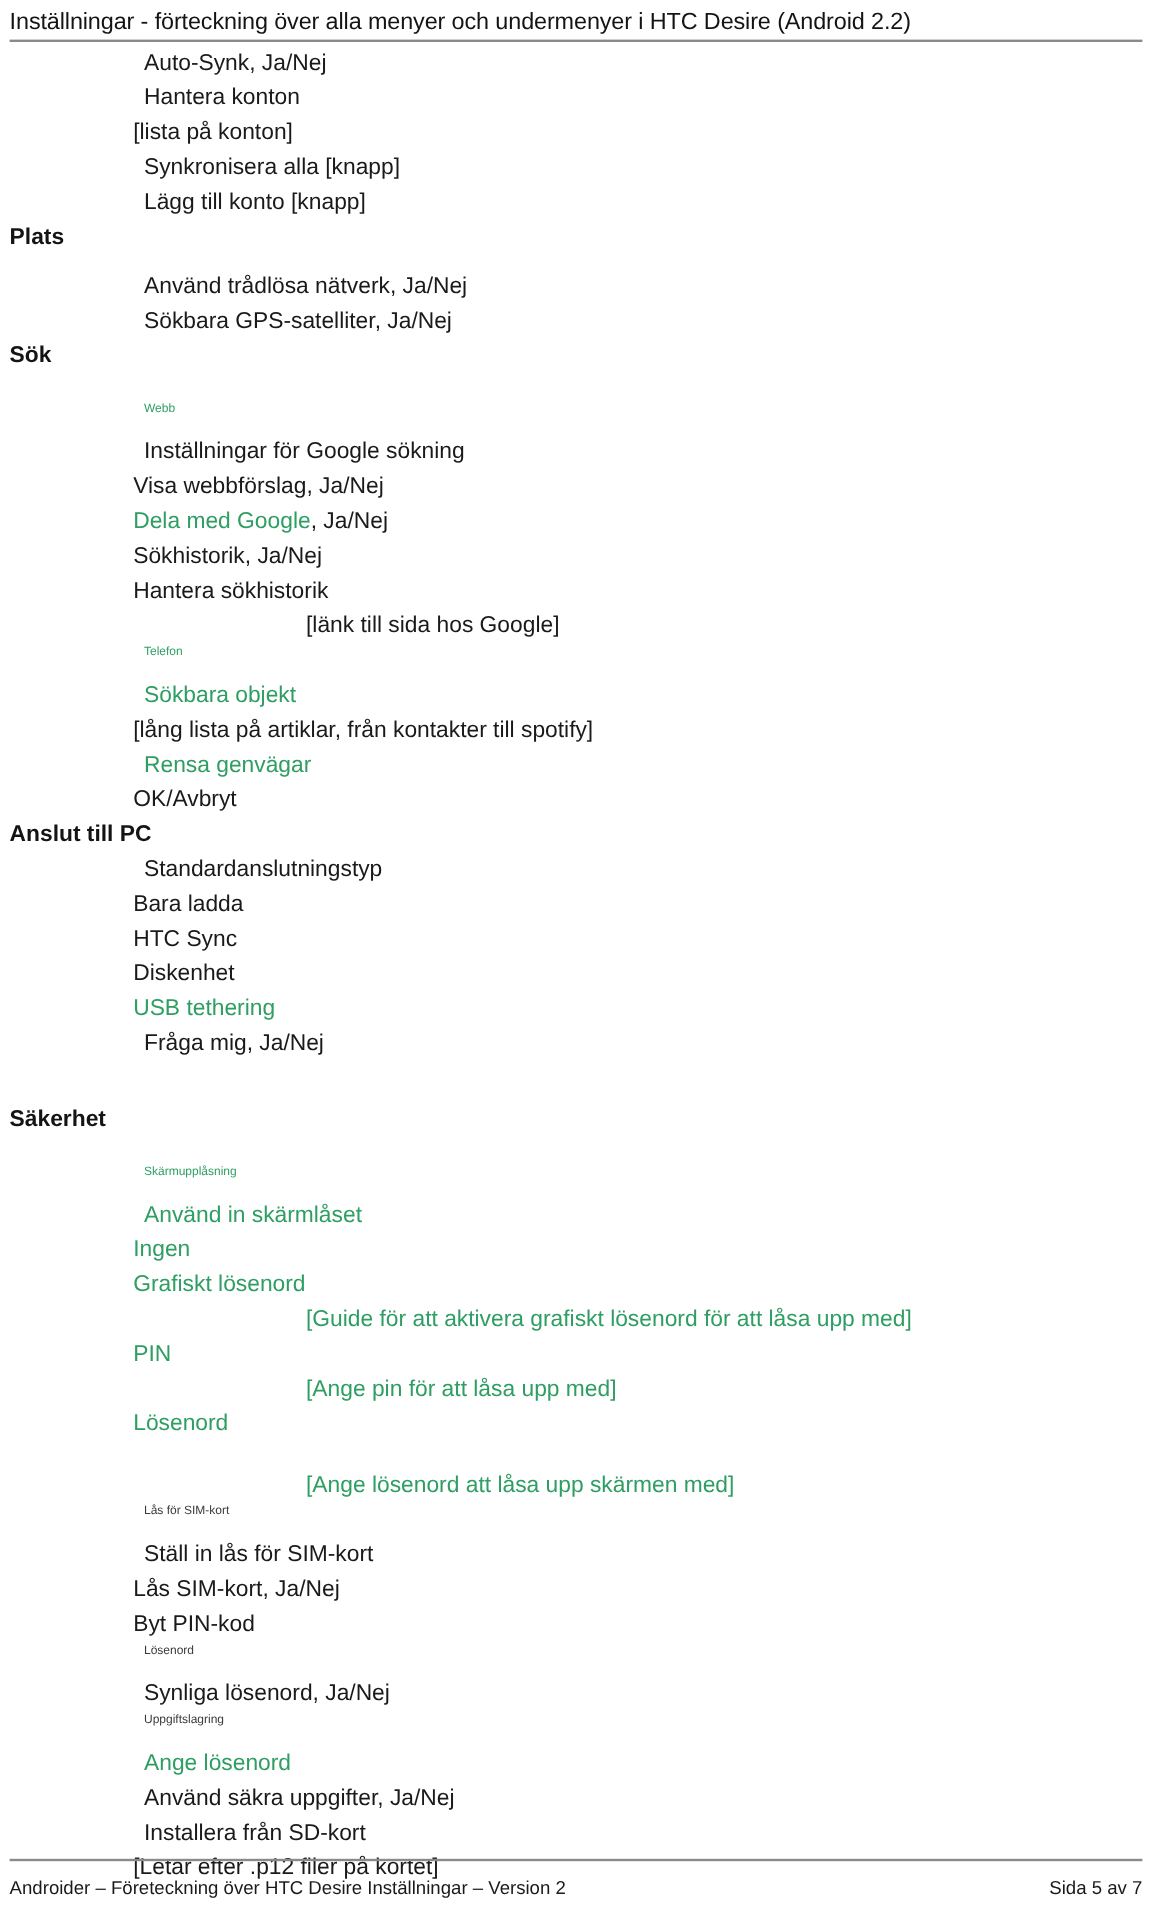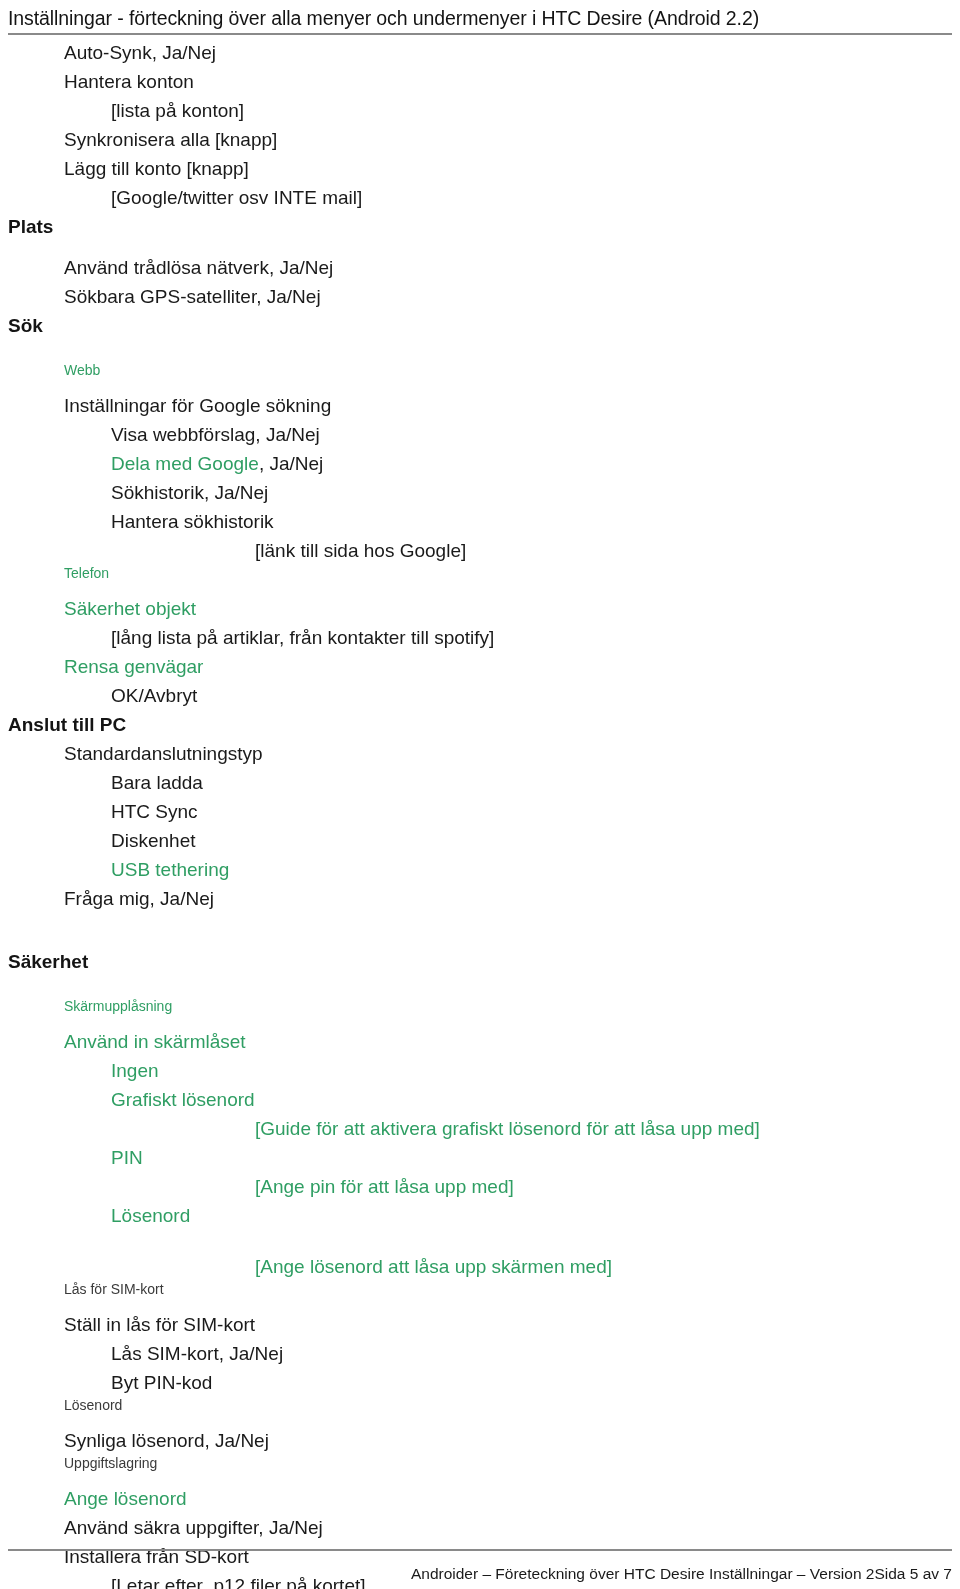--- a/index.html
+++ b/index.html
@@ -60,33 +60,33 @@
   .row {
     position: relative;
     min-height: 29px;
     line-height: 29px;
     font-size: 19px;
     white-space: nowrap;
   }
   .row.spacer-sm { min-height: 12px; line-height: 12px; }
   .row.spacer-md { min-height: 22px; line-height: 22px; }
   .row.spacer-lg { min-height: 34px; line-height: 34px; }
-  .ind1  { padding-left: 64px; }
+  .ind1  { padding-left: 120px; }
   .ind2  { padding-left: 111px; }
   .ind3  { padding-left: 255px; }
 
   .section-head {
     font-weight: bold;
     font-size: 19px;
     color: #141414;
     padding-left: 8px;
   }
 
   .mini-label {
-    font-size: 14px;
+    font-size: 10px;
     line-height: 16px;
     color: #3a3a3a;
   }
   .mini-label.green { color: #2f9e63; }
 
   .green { color: #2f9e63; }
   .black { color: #1a1a1a; }
 
   
   .footer-rule {
@@ -96,21 +96,21 @@
     width: 944px;
     height: 0;
     border-top: 2.5px solid #8a8a8a;
   }
   .doc-footer {
     position: absolute;
     bottom: 6px;
     left: 8px;
     width: 944px;
     display: flex;
-    justify-content: flex-end;
+    justify-content: space-between;
     align-items: baseline;
     font-size: 15.5px;
     color: #1a1a1a;
     white-space: nowrap;
   }
 </style>
 </head>
 <body>
 
 <div class="page">
@@ -120,41 +120,40 @@
   </div>
   <div class="header-rule"></div>
 
   <div class="content">
 
     <div class="row ind1">Auto-Synk, Ja/Nej</div>
     <div class="row ind1">Hantera konton</div>
     <div class="row ind2">[lista på konton]</div>
     <div class="row ind1">Synkronisera alla [knapp]</div>
     <div class="row ind1">Lägg till konto [knapp]</div>
-    <div class="row ind2">[Google/twitter osv INTE mail]</div>
 
     <div class="row section-head">Plats</div>
     <div class="row spacer-sm"></div>
 
     <div class="row ind1">Använd trådlösa nätverk, Ja/Nej</div>
     <div class="row ind1">Sökbara GPS-satelliter, Ja/Nej</div>
 
     <div class="row section-head">Sök</div>
     <div class="row spacer-md"></div>
 
     <div class="row mini-label green ind1">Webb</div>
     <div class="row ind1">Inställningar för Google sökning</div>
     <div class="row ind2">Visa webbförslag, Ja/Nej</div>
     <div class="row ind2"><span class="green">Dela med Google</span><span class="black">, Ja/Nej</span></div>
     <div class="row ind2">Sökhistorik, Ja/Nej</div>
     <div class="row ind2">Hantera sökhistorik</div>
     <div class="row ind3">[länk till sida hos Google]</div>
 
     <div class="row mini-label green ind1">Telefon</div>
-    <div class="row ind1 green">Säkerhet objekt</div>
+    <div class="row ind1 green">Sökbara objekt</div>
     <div class="row ind2">[lång lista på artiklar, från kontakter till spotify]</div>
     <div class="row ind1 green">Rensa genvägar</div>
     <div class="row ind2">OK/Avbryt</div>
 
     <div class="row section-head">Anslut till PC</div>
 
     <div class="row ind1">Standardanslutningstyp</div>
     <div class="row ind2">Bara ladda</div>
     <div class="row ind2">HTC Sync</div>
     <div class="row ind2">Diskenhet</div>

